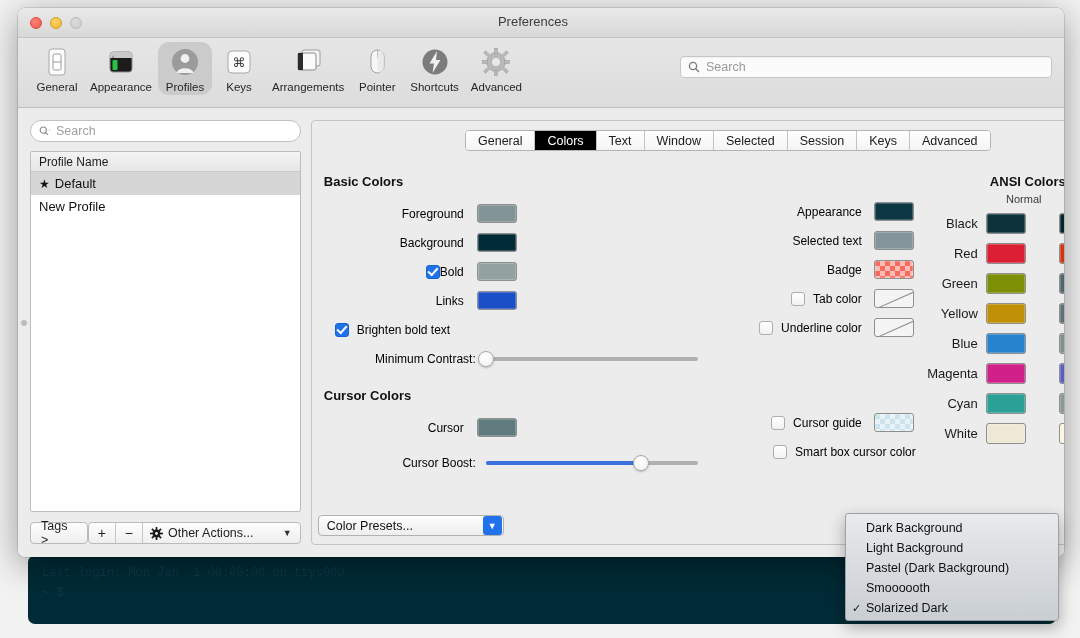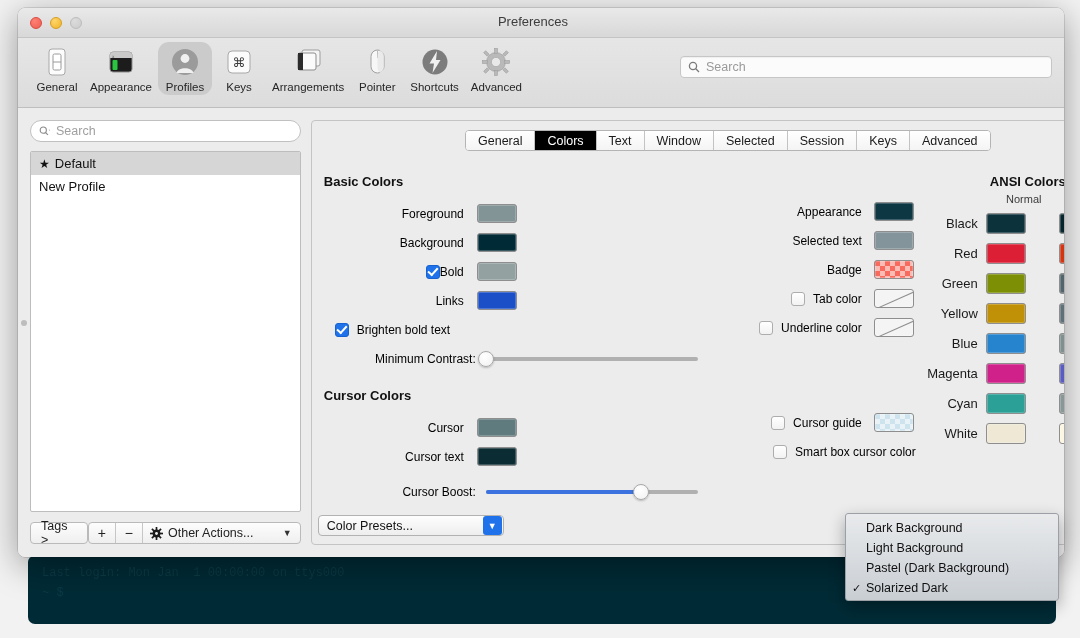--- a/index.html
+++ b/index.html
@@ -384,20 +384,21 @@
         <div id="profile-search">
           <svg width="12" height="12" viewBox="0 0 14 12">
             <circle cx="5" cy="5" r="3.6" fill="none" stroke="#8a8a8a" stroke-width="1.3"></circle>
             <line x1="7.8" y1="7.8" x2="10.4" y2="10.4" stroke="#8a8a8a" stroke-width="1.3"></line>
             <path d="M11.4 4.4 l1.6 0 l-0.8 1.4 Z" fill="#8a8a8a"></path>
           </svg>
           <span class="ph">Search</span>
         </div>
 
         <div id="profile-table">
+          <div id="profile-header">Profile Name</div>
           <div class="profile-row selected">
             <span class="star">★</span>
             <span>Default</span>
           </div>
           <div class="profile-row">
             <span>New Profile</span>
           </div>
         </div>
 
         <div id="left-footer">
@@ -477,24 +478,20 @@
               </div>
             </div>
 
             <div class="section-title" style="margin-top:14px;">Cursor Colors</div>
 
             <div class="row">
               <div class="lbl right" style="width:140px;">Cursor</div>
               <div class="swatch" style="margin-left:13px; background:#5f7b7e;"></div>
             </div>
 
-            <div class="row">
-              <div class="lbl right" style="width:140px;">Cursor text</div>
-              <div class="swatch" style="margin-left:13px; background:#0b2c33;"></div>
-            </div>
 
             <div class="slider-row" style="margin-top:6px;">
               <div class="lbl right" style="width:152px;">Cursor Boost:</div>
               <div class="slider" style="width:212px; margin-left:10px;">
                 <div class="track"></div>
                 <div class="fill" style="width:73%;"></div>
                 <div class="knob" style="left:73%;"></div>
               </div>
             </div>
           </div>
@@ -649,18 +646,22 @@
     </div>
     <div class="menu-item">
       <span class="chk"></span>
       <span class="mlabel">Light Background</span>
     </div>
     <div class="menu-item">
       <span class="chk"></span>
       <span class="mlabel">Pastel (Dark Background)</span>
     </div>
     <div class="menu-item">
+      <span class="chk"></span>
+      <span class="mlabel">Smoooooth</span>
+    </div>
+    <div class="menu-item">
       <span class="chk">✓</span>
       <span class="mlabel">Solarized Dark</span>
     </div>
   </div>
 
 </div>
 
 </body></html>

